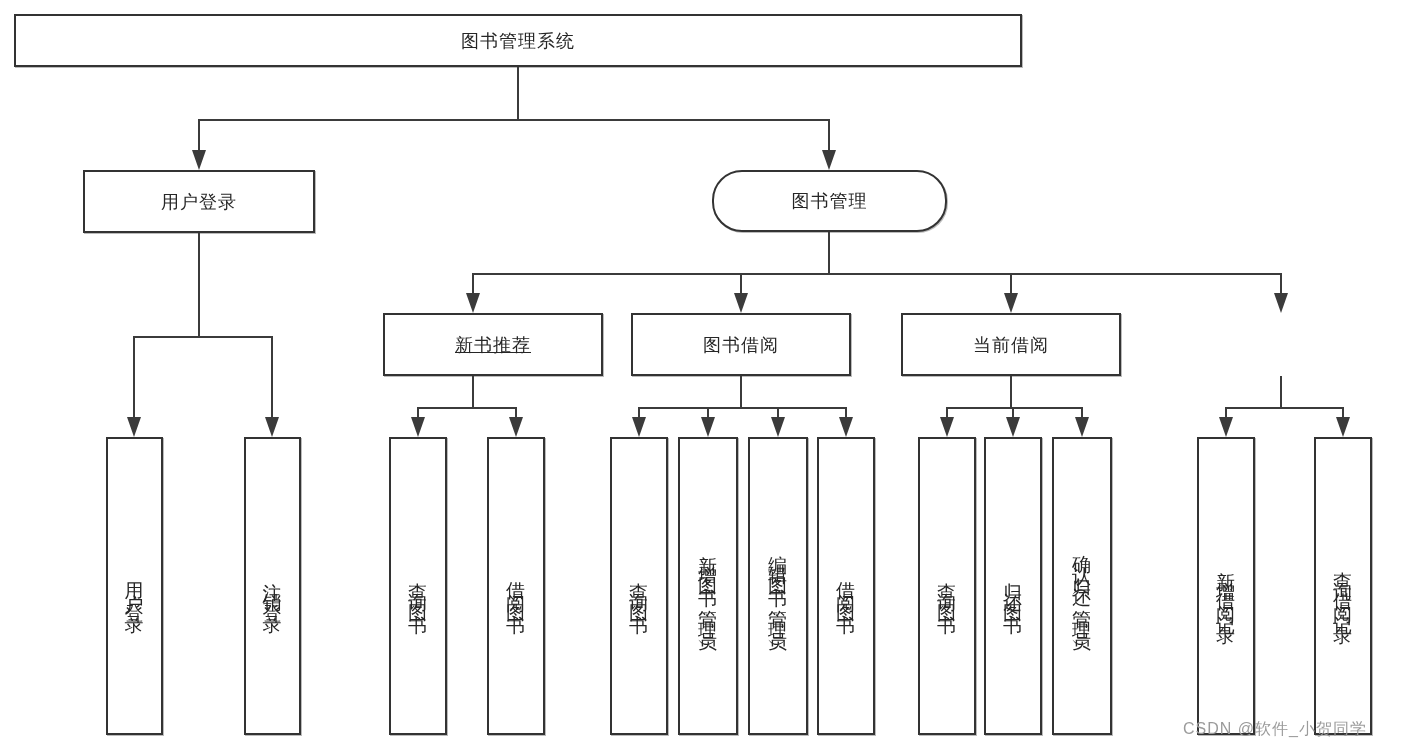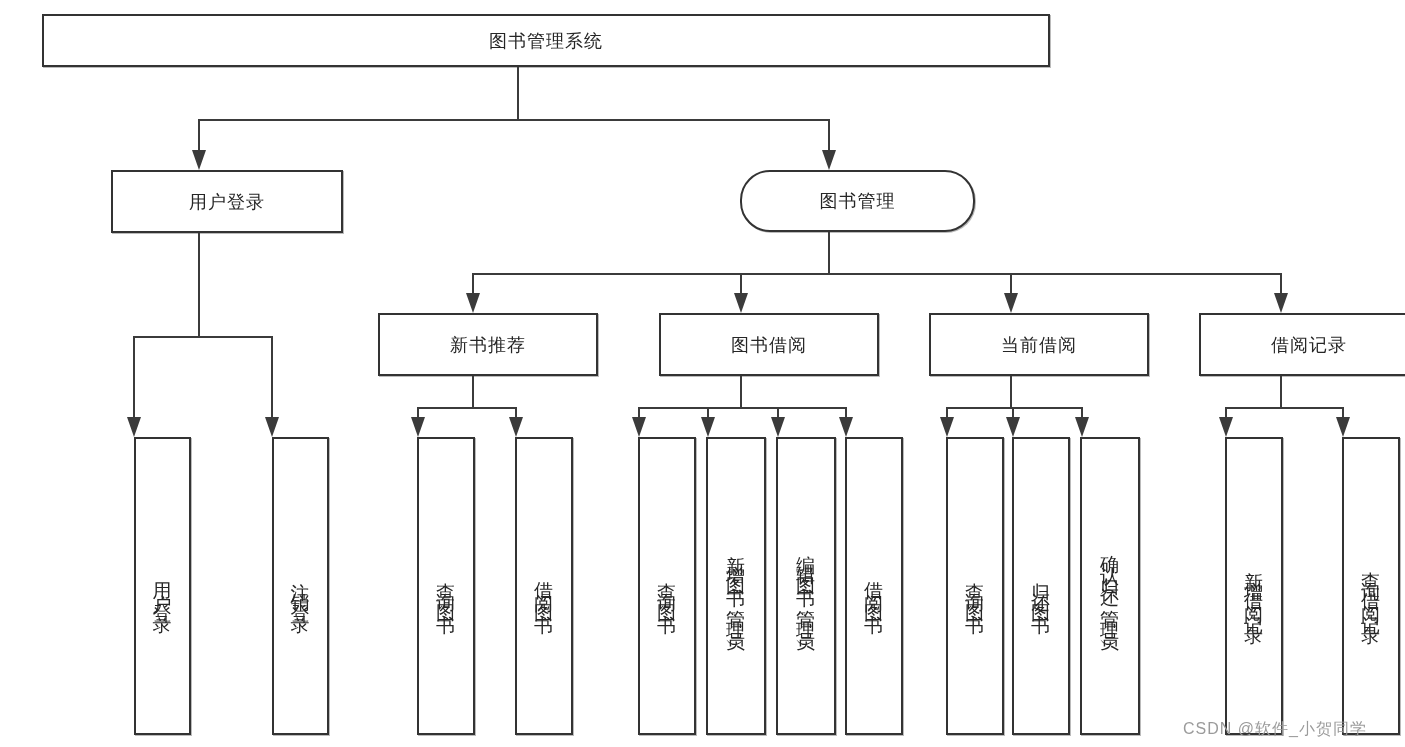--- a/index.html
+++ b/index.html
@@ -21,21 +21,20 @@
   .box{
     position:absolute;
     box-sizing:border-box;
     background:var(--fill);
     border:2px solid var(--border);
     display:flex;align-items:center;justify-content:center;
     color:var(--text);
     font-size:18px;
     letter-spacing:1px;
     box-shadow:1px 1px 0 rgba(60,60,60,.35);
-    margin-left:28px;
   }
   .vbox{
     writing-mode:vertical-rl;
     font-size:19px;
     letter-spacing:11px;
     line-height:1;
     padding-top:6px;
   }
   .vline{position:absolute;width:2px;background:var(--line);}
   .hline{position:absolute;height:2px;background:var(--line);}
@@ -83,24 +82,23 @@
   <div class="hline" style="left:472px;top:273px;width:810px;"></div>
   <div class="vline" style="left:472px;top:273px;height:20px;"></div>
   <div class="arrow" style="left:466px;top:293px;"></div>
   <div class="vline" style="left:740px;top:273px;height:20px;"></div>
   <div class="arrow" style="left:734px;top:293px;"></div>
   <div class="vline" style="left:1010px;top:273px;height:20px;"></div>
   <div class="arrow" style="left:1004px;top:293px;"></div>
   <div class="vline" style="left:1280px;top:273px;height:20px;"></div>
   <div class="arrow" style="left:1274px;top:293px;"></div>
 
-  <div class="box" style="left:350px;top:313px;width:220px;height:63px;">新书推荐</div>
+  <div class="box" style="left:383px;top:313px;width:220px;height:63px;text-decoration:underline;">新书推荐</div>
   <div class="box" style="left:631px;top:313px;width:220px;height:63px;">图书借阅</div>
   <div class="box" style="left:901px;top:313px;width:220px;height:63px;">当前借阅</div>
-  <div class="box" style="left:1171px;top:313px;width:220px;height:63px;">借阅记录</div>
 
   <div class="vline" style="left:472px;top:376px;height:31px;"></div>
   <div class="hline" style="left:417px;top:407px;width:100px;"></div>
   <div class="vline" style="left:417px;top:407px;height:10px;"></div>
   <div class="arrow" style="left:411px;top:417px;"></div>
   <div class="vline" style="left:515px;top:407px;height:10px;"></div>
   <div class="arrow" style="left:509px;top:417px;"></div>
 
   <div class="vline" style="left:740px;top:376px;height:31px;"></div>
   <div class="hline" style="left:638px;top:407px;width:209px;"></div>

